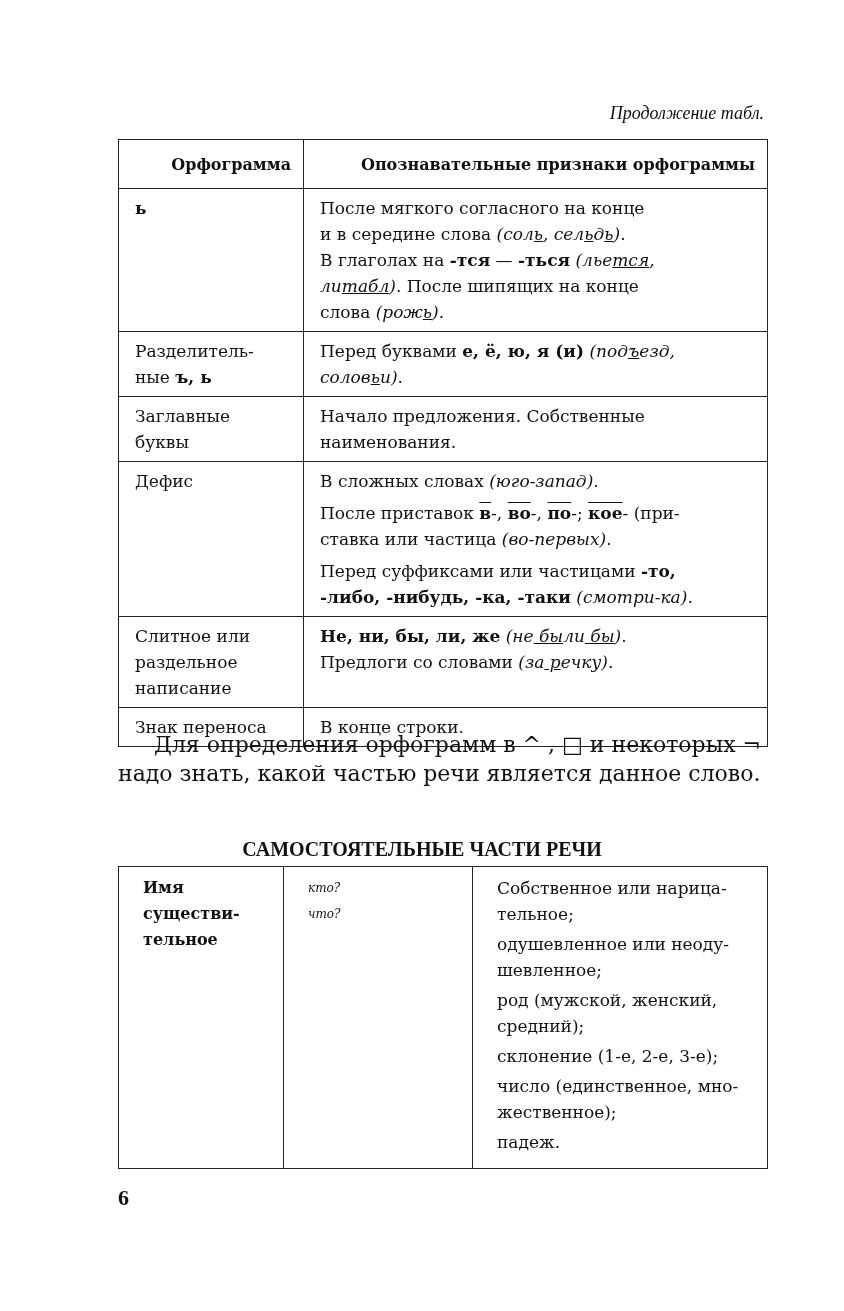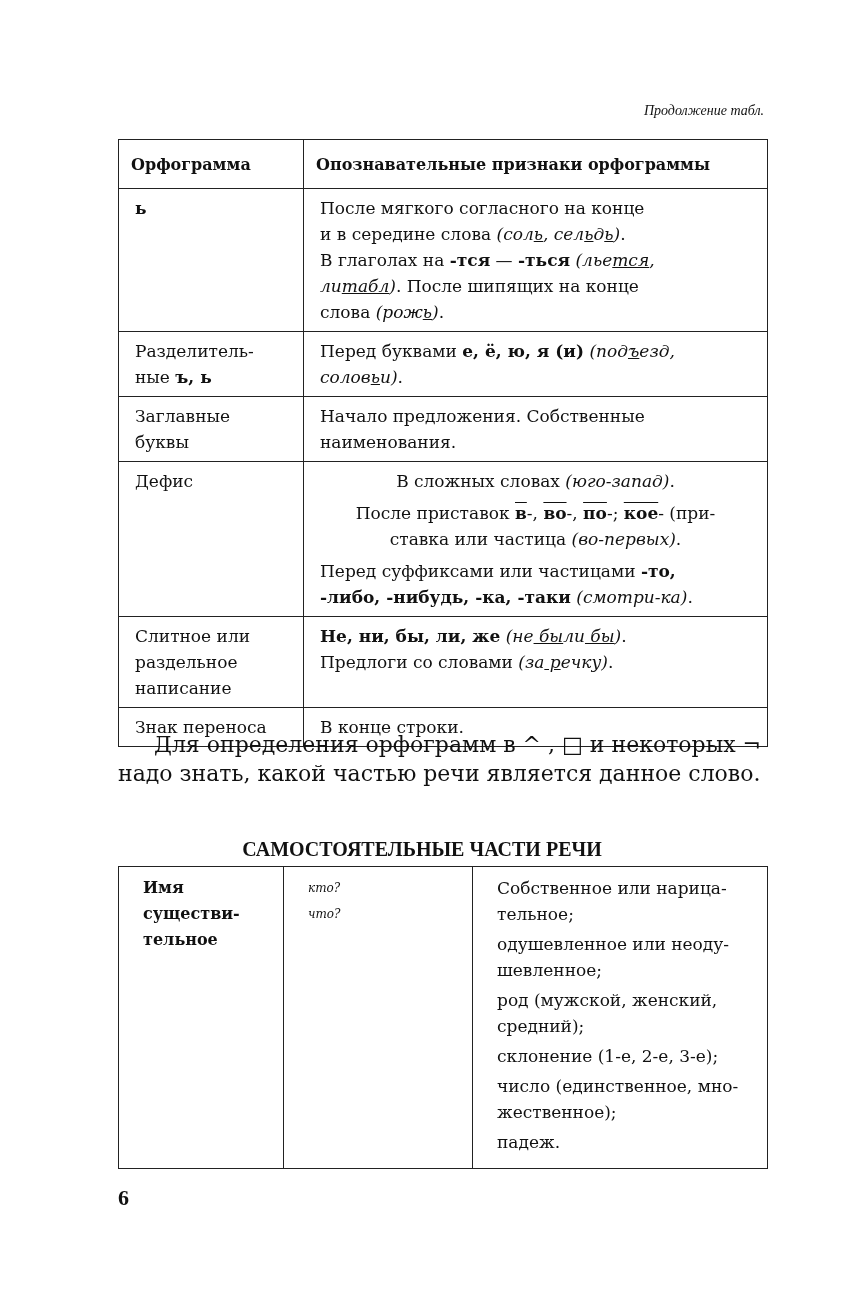--- a/index.html
+++ b/index.html
@@ -1,28 +1,28 @@
 <!DOCTYPE html>
 <html><head>
 <meta charset="utf-8">
 <style>
   html, body { margin:0; padding:0; background:#ffffff; }
   body { width:844px; height:1311px; position:relative; font-family:"DejaVu Serif","Liberation Serif",serif; color:#111; }
   .page { position:absolute; left:0; top:0; width:844px; height:1311px; }
-  .cont { position:absolute; right:80px; top:103px; font-style:italic; font-size:14px; font-family:"Liberation Serif",serif;margin-left:29px; }
+  .cont { position:absolute; right:80px; top:103px; font-style:italic; font-size:18px; font-family:"Liberation Serif",serif;margin-left:29px; }
   table { border-collapse:collapse; position:absolute; left:118px; width:650px; font-size:17px; line-height:26px; }
   td, th { border:1.5px solid #222; vertical-align:top; padding:6px 16px 6px 16px; text-align:left; }
-  th { font-weight:bold; text-align:left; padding:12px 12px 10px; font-size:16px; }
+  th { font-weight:bold; text-align:right; padding:12px 12px 10px; font-size:16px; }
   .t1 { top:139px; }
   .t1 td.c1 { width:152px; }
   .b { font-weight:bold; }
   .i { font-style:italic; }
   .u { text-decoration:underline; }
   .o { text-decoration:overline; }
-  .para { margin:0 0 6px 0;text-align:center; }
+  .para { margin:0 0 6px 0; }
   .note { position:absolute; left:118px; width:650px; top:730px; font-size:22px; line-height:29px; text-align:justify; }
   .note .l1 { text-indent:36px; }
   .heading { position:absolute; left:0; width:844px; top:820px; text-align:center; font-size:20px; font-weight:bold; font-family:"Liberation Serif",serif;margin-top:18px; }
   .t2 { top:866px; height:303px; }
   .t2 td { padding:8px 24px; }
   .t2 td.a { width:116px; font-weight:bold; font-size:16px; line-height:26px; }
   .t2 td.b2 { width:140px; font-style:italic; font-size:12px; line-height:26px; }
   .t2 td.c { line-height:26px; }
   .t2 .item { margin-bottom:4px; }
   .pagenum { position:absolute; left:118px; top:1185px; font-size:22px; font-weight:bold; font-family:"Liberation Serif",serif; }

